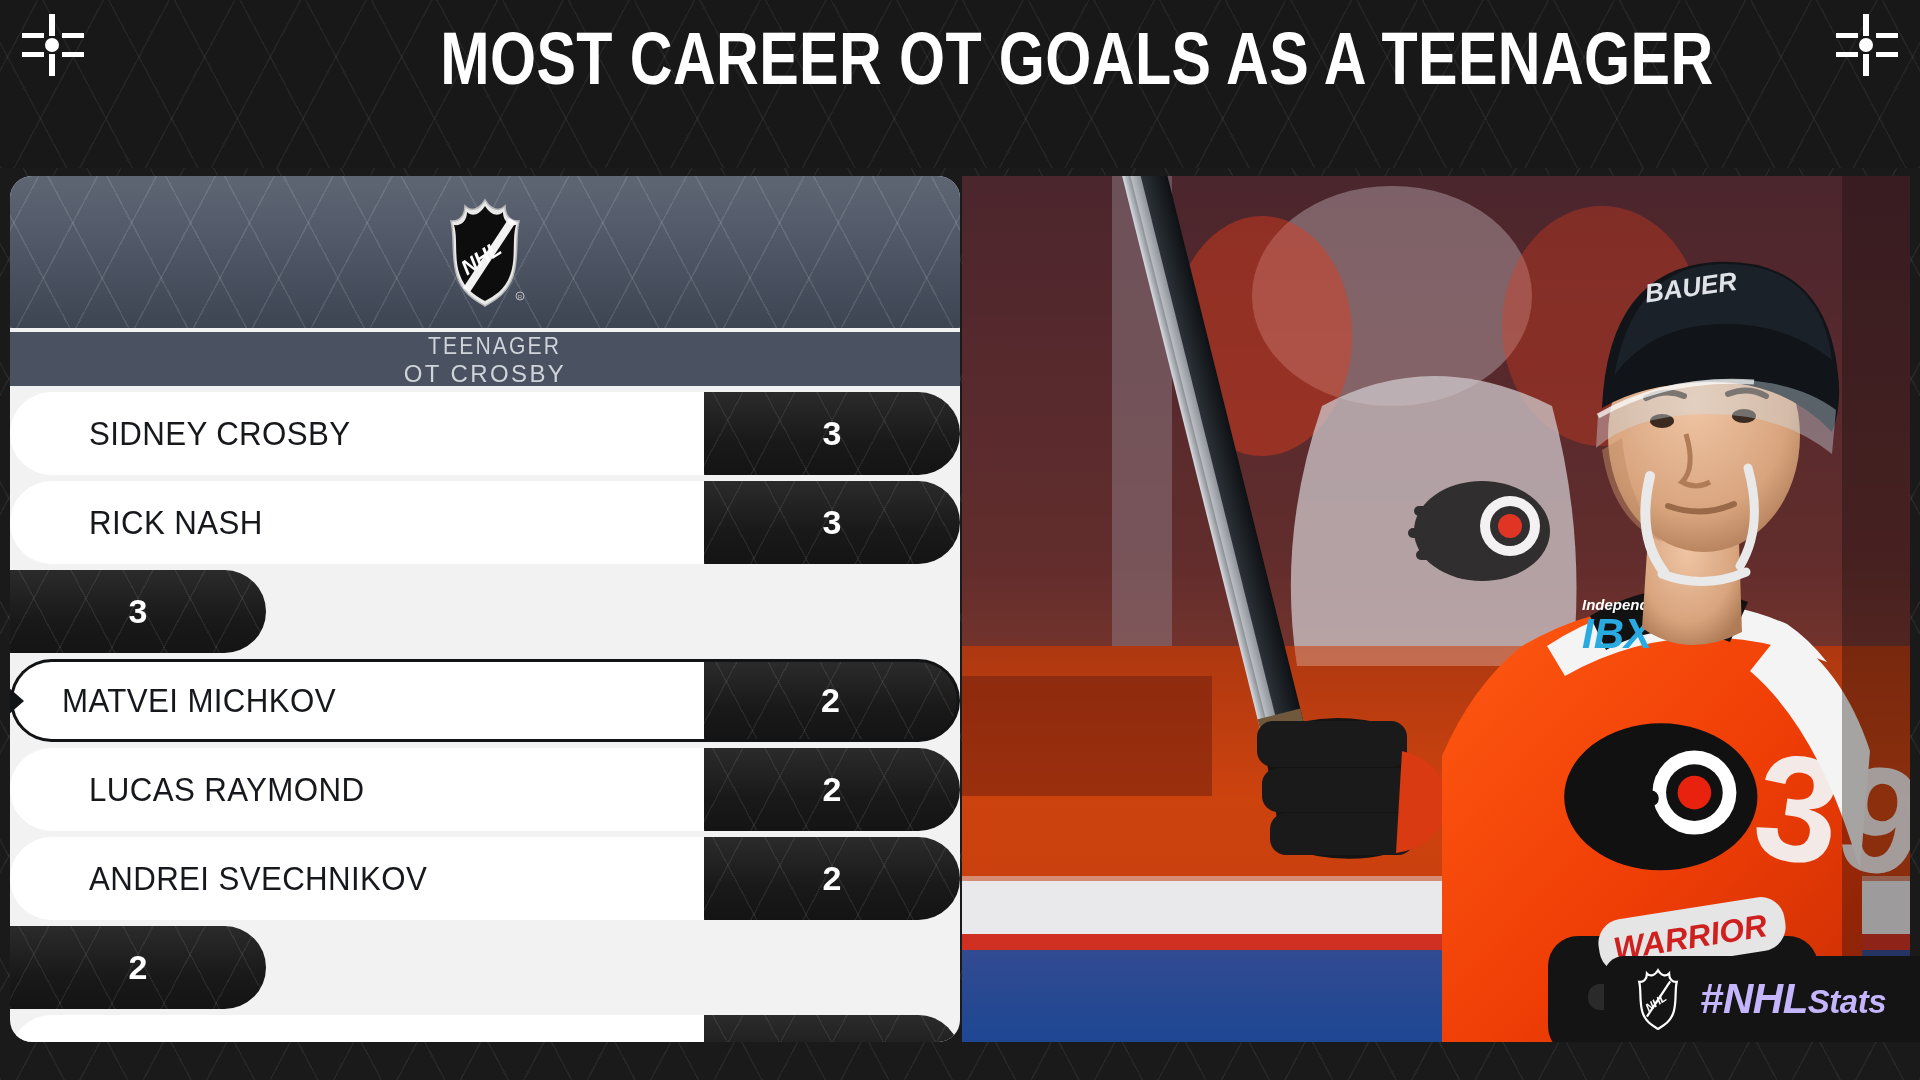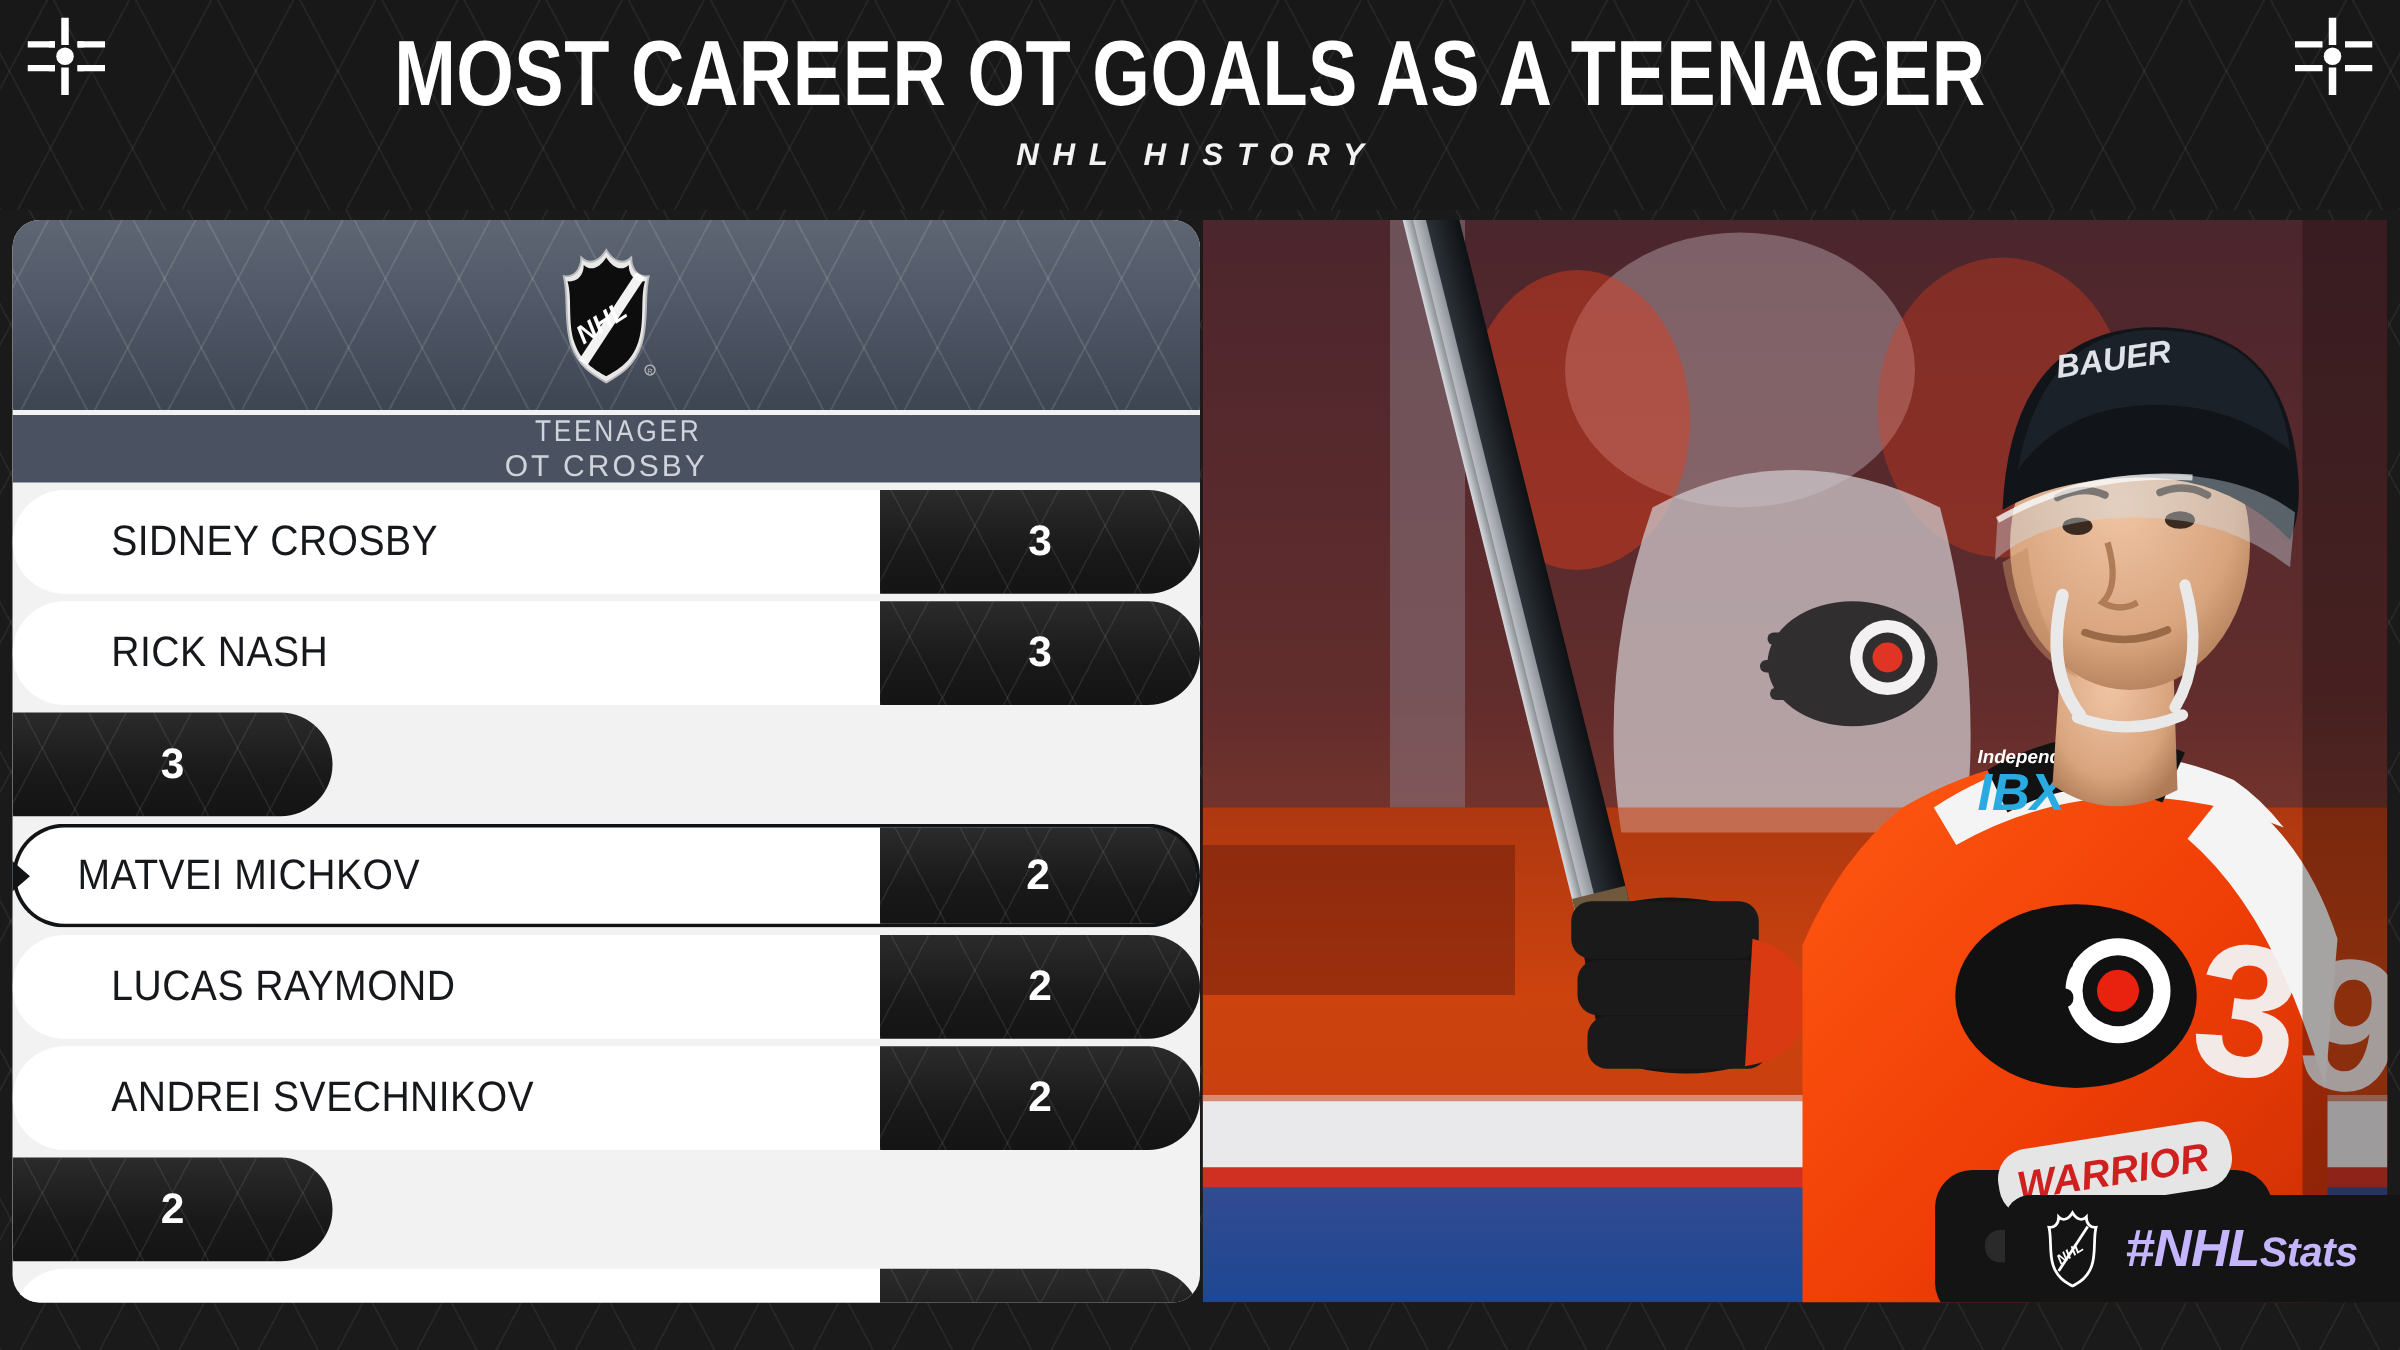--- a/index.html
+++ b/index.html
@@ -50,21 +50,21 @@
     width: 62px;
     height: 62px;
     top: 14px;
   }
   .faceoff-mark.left  { left: 22px; }
   .faceoff-mark.right { right: 22px; }
 
   .title-wrap {
     position: absolute;
     left: 0; right: 16px; top: 22px;
-    text-align: center;
+    text-align: right;
     z-index: 3;
   }
   .main-title {
     color: #ffffff;
     font-family: "Liberation Sans Narrow", "Liberation Sans", sans-serif;
     font-weight: 700;
     font-size: 74px;
     letter-spacing: 0.5px;
     line-height: 1.0;
     transform: scaleX(0.80);
@@ -285,21 +285,20 @@
       <rect x="27" y="40" width="6" height="22" fill="#fff"></rect>
       <rect x="0" y="19" width="22" height="5" fill="#fff"></rect>
       <rect x="40" y="19" width="22" height="5" fill="#fff"></rect>
       <rect x="0" y="38" width="22" height="5" fill="#fff"></rect>
       <rect x="40" y="38" width="22" height="5" fill="#fff"></rect>
       <circle cx="30" cy="31" r="7" fill="#fff"></circle>
     </svg>
 
     <div class="title-wrap">
       <div class="main-title">MOST CAREER OT GOALS AS A TEENAGER</div>
-      <div class="sub-title">NHL HISTORY</div>
     </div>
   </div>
 
   <div class="table-panel">
 
     <div class="panel-logo-head">
       <div class="lattice"></div>
       <svg class="nhl-shield-head" viewBox="0 0 92 112">
         <path d="M46 4 C52 14, 60 16, 66 10 C66 20, 72 26, 80 25 C76 40, 80 62, 74 80 C68 98, 56 104, 46 110 C36 104, 24 98, 18 80 C12 62, 16 40, 12 25 C20 26, 26 20, 26 10 C32 16, 40 14, 46 4 Z" fill="#e8e8e8" stroke="#b9b9b9" stroke-width="1.5"></path>
         <path d="M46 10 C51.5 19, 59 21, 64 16 C64 25, 70 30, 77 29 C73 42, 77 62, 71.5 78 C66 94, 55.5 99.5, 46 105 C36.5 99.5, 26 94, 20.5 78 C15 62, 19 42, 15 29 C22 30, 28 25, 28 16 C33 21, 40.5 19, 46 10 Z" fill="#0d0d0d"></path>

